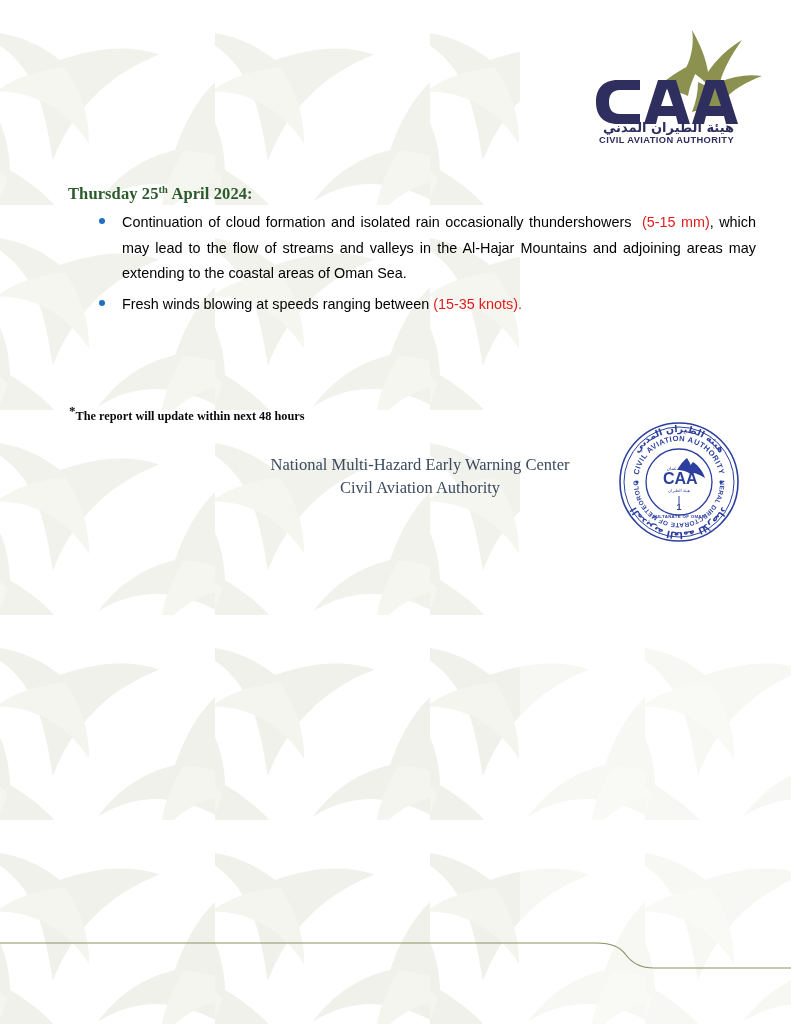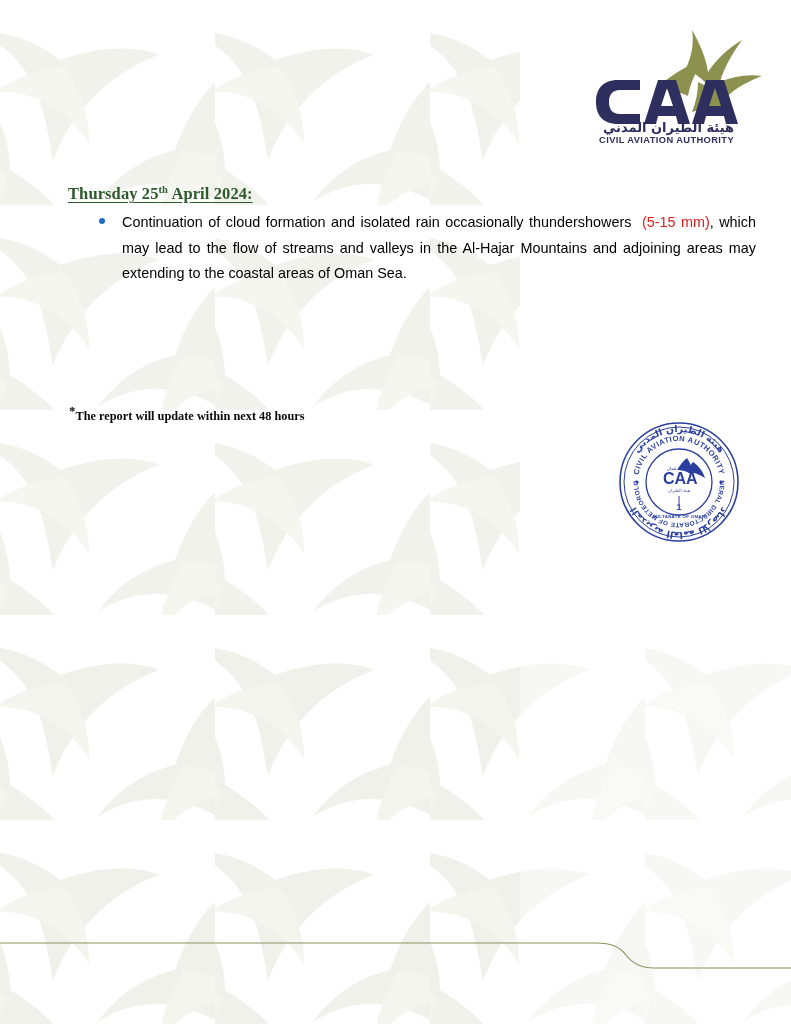--- a/index.html
+++ b/index.html
@@ -44,21 +44,20 @@
 
   
   #date-heading {
     position: absolute;
     left: 68px;
     top: 184px;
     font-family: "Liberation Serif", serif;
     font-weight: bold;
     font-size: 16.5px;
     color: #2b5a2b;
-    text-decoration: underline;
     text-underline-offset: 3px;
     white-space: nowrap;
     letter-spacing: 0.1px;
   }
   #date-heading .sup {
     font-size: 10.5px;
     vertical-align: super;
     line-height: 0;
   }
 
@@ -231,28 +230,38 @@
 
   <div id="bullet-list">
 
     <div class="bullet-row">
       <span class="bullet-dot"></span>
       <div class="bullet-text justified">
         <span>Continuation  of cloud formation and isolated rain occasionally thundershowers </span><span class="line-indent"></span><span class="red">(5-15 mm)</span><span>, which may lead to the flow of streams and valleys in the Al-Hajar Mountains and adjoining areas may extending to the coastal areas of Oman Sea.</span>
       </div>
     </div>
 
+    <div class="bullet-row">
+      <span class="bullet-dot"></span>
+      <div class="bullet-text">
+        <span>Fresh winds blowing at speeds ranging between </span><span class="red">(15-35 knots).</span>
+      </div>
+    </div>
 
   </div>
 
 
   <div id="update-note">
     <span class="star">*</span><span>The report will update within next 48 hours</span>
   </div>
 
+  <div id="signature">
+    <div>National Multi-Hazard Early Warning Center</div>
+    <div>Civil Aviation Authority</div>
+  </div>
 
   <div id="stamp">
     <svg width="128" height="128" viewBox="0 0 128 128" xmlns="http://www.w3.org/2000/svg">
       <defs>
         <path id="arc-top-out" d="M 14,64 A 50,50 0 0 1 114,64" fill="none"></path>
         <path id="arc-top-in" d="M 23,64 A 41,41 0 0 1 105,64" fill="none"></path>
         <path id="arc-bot-in" d="M 105,64 A 41,41 0 0 1 23,64" fill="none"></path>
         <path id="arc-bot-out" d="M 114,64 A 50,50 0 0 1 14,64" fill="none"></path>
       </defs>
       <g stroke="#2c3f9e" fill="none">

